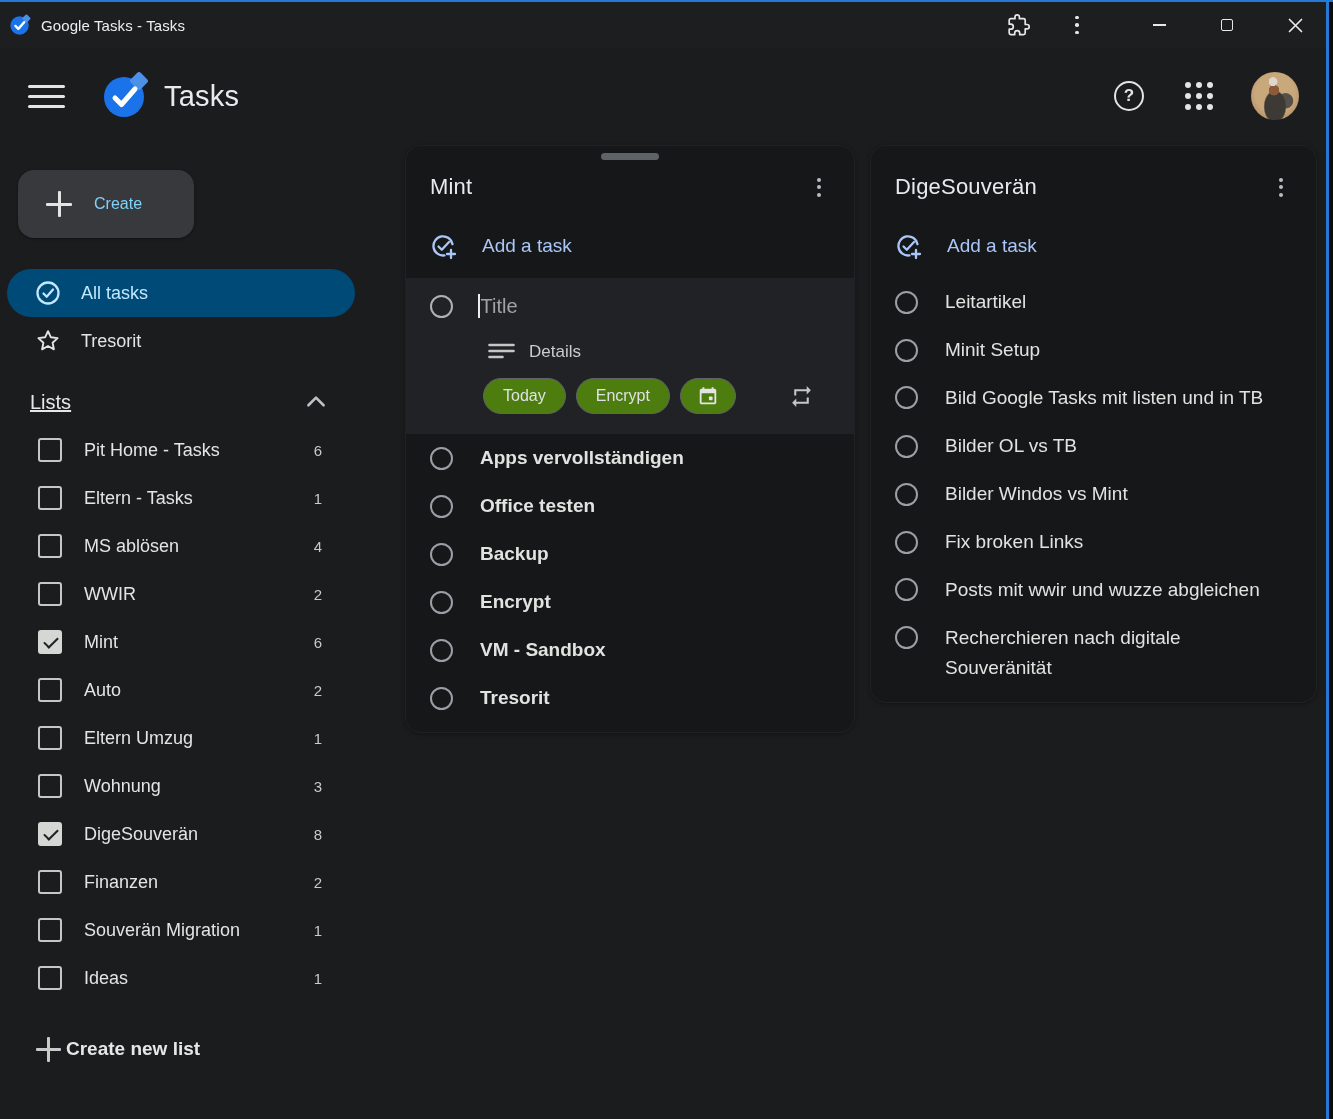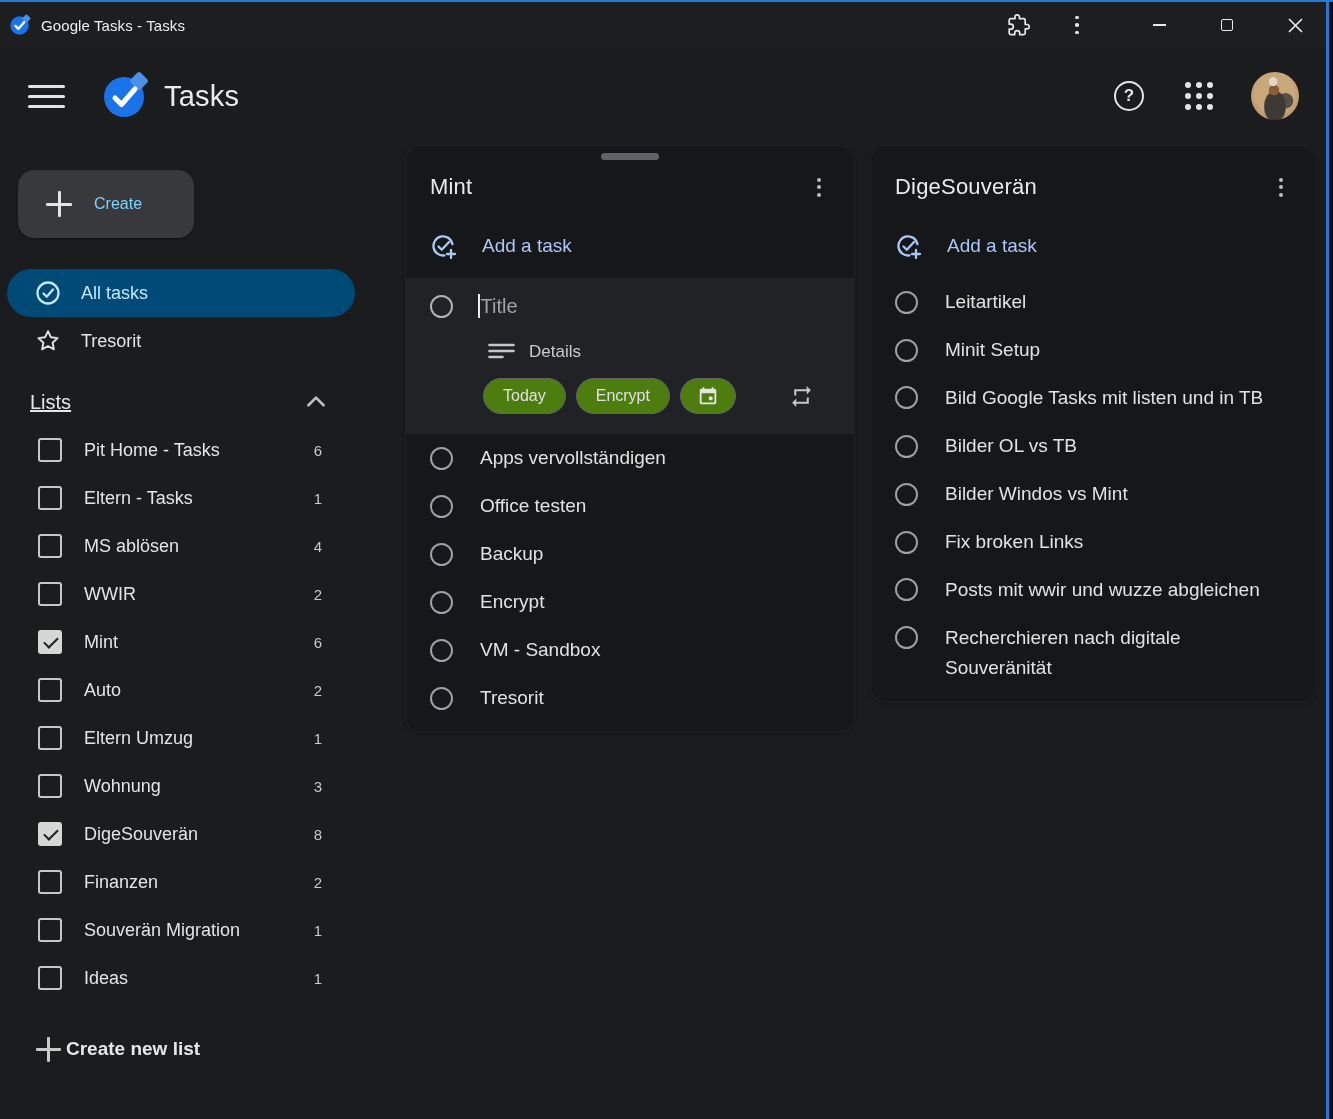--- a/index.html
+++ b/index.html
@@ -121,21 +121,21 @@
 
   .add-task-row { margin-top:16px; height:52px; display:flex; align-items:center; padding:0 24px; cursor:pointer; }
   .add-task-row .atk-icon { width:27px; height:27px; flex:0 0 auto; }
   .add-task-row .atk-lbl { margin-left:25px; font-size:19px; font-weight:500; color:#aac7f8; }
 
   .task-row { min-height:48px; display:flex; align-items:center; padding:0 40px 0 24px; cursor:pointer; }
   .task-row.multiline { align-items:flex-start; padding-top:9px; padding-bottom:9px; }
   .task-circle { width:23px; height:23px; border:2.4px solid #9aa0a6; border-radius:50%; flex:0 0 auto; }
   .task-row.multiline .task-circle { margin-top:3px; }
   .task-text { margin-left:27px; font-size:19px; color:#e1e3e1; line-height:30px; }
-  .mint-tasks { margin-top:0; padding-top:0; padding-bottom:10px; }
+  .mint-tasks { margin-top:0; padding-top:0; padding-bottom:10px;font-weight:bold; }
   .dige-tasks { margin-top:6px; padding-bottom:10px; }
 
   
   .edit-block { margin-top:6px; background:#202225; padding:2px 24px 20px 24px; }
   .edit-row1 { min-height:52px; display:flex; align-items:center; }
   .edit-row1 .task-circle { border-color:#aeb2b7; }
   .caret { display:inline-block; width:1.6px; height:24px; background:#eceded; vertical-align:middle; margin-right:1px; }
   .title-ph { margin-left:25px; font-size:20px; color:#9fa3a9; display:flex; align-items:center; }
   .details-row { margin-top:8px; margin-left:58px; display:flex; align-items:flex-end; cursor:pointer; }
   .details-lbl { margin-left:14px; font-size:17px; color:#c8ccd1; }

